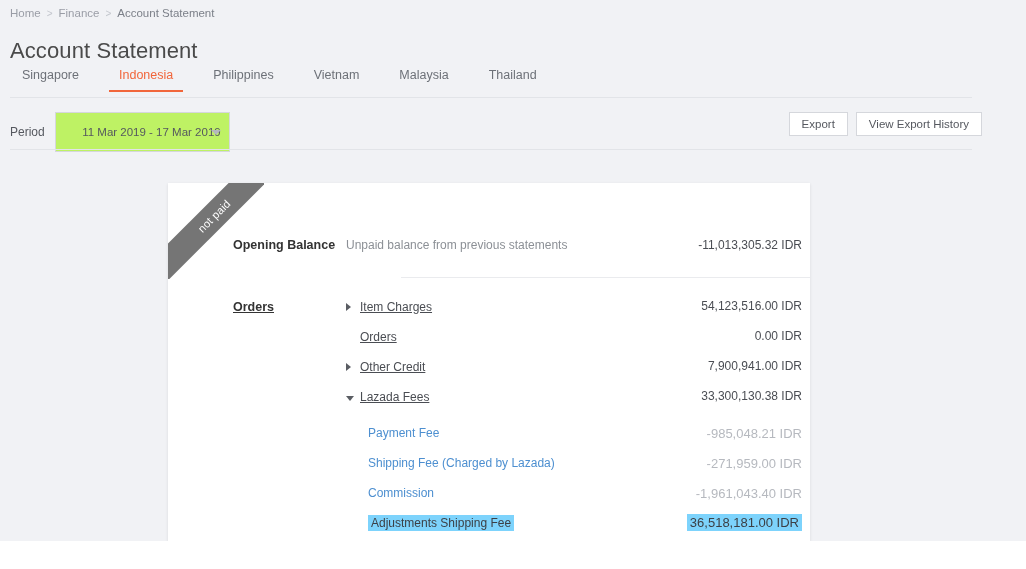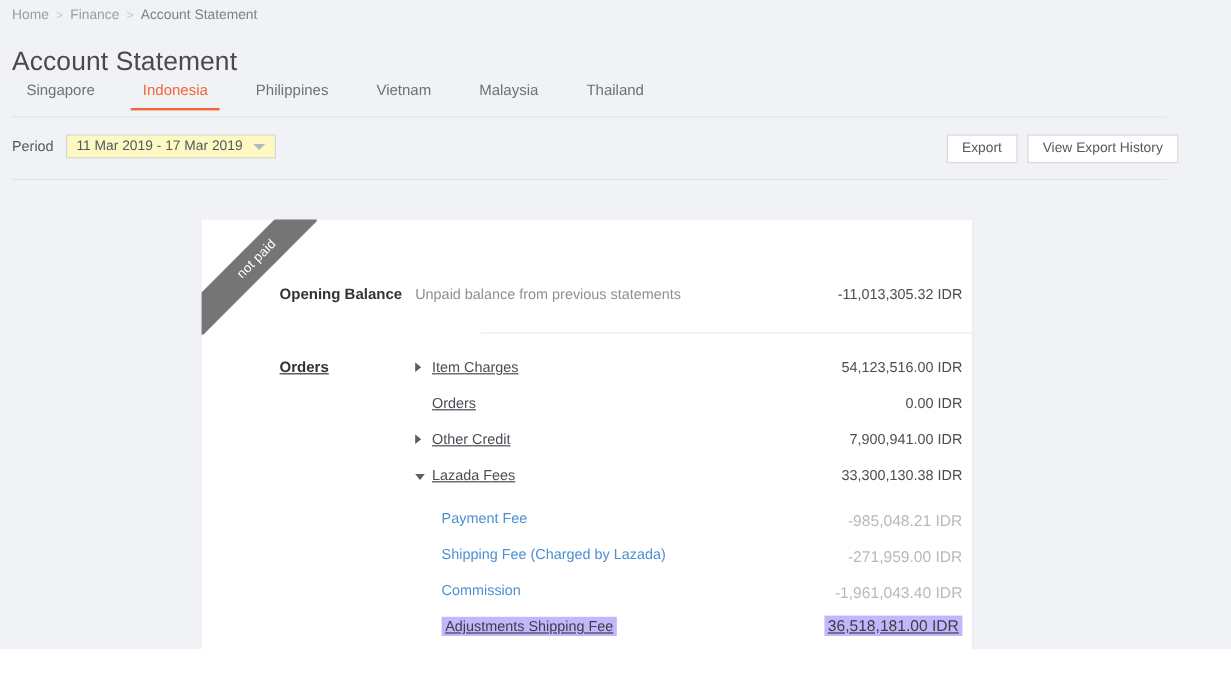--- a/index.html
+++ b/index.html
@@ -63,24 +63,24 @@
     background: #e2e4e8;
   }
   .divider.top { top: 97px; }
   .divider.bottom { top: 149px; }
 
   
   .toolbar { position: absolute; left: 10px; top: 112px; display: flex; align-items: center; }
   .period-label { font-size: 12px; color: #55585f; margin-right: 10px; }
   .period-select {
     position: relative;
-    width: 175px; height: 20px;
-    border: 1px solid #d5d7dc; background: #fef9c3;
+    width: 175px; height: 40px;
+    border: 1px solid #d5d7dc; background: #bef264;
     display: flex; align-items: center;
-    padding: 0 8px; cursor: pointer;
+    padding: 0 8px; cursor: pointer; justify-content: flex-end;
   }
   .period-value { font-size: 11.5px; color: #55585f; white-space: nowrap; }
   .caret {
     position: absolute; right: 8px; top: 50%;
     width: 0; height: 0; margin-top: -2px;
     border-left: 5px solid transparent;
     border-right: 5px solid transparent;
     border-top: 5px solid #b4b7bd;
   }
   .actions { position: absolute; top: 112px; right: 44px; display: flex; gap: 8px; }
@@ -166,21 +166,21 @@
     border-right: 4.5px solid transparent;
     border-top: 5px solid #5a5d63;
   }
   .amt-main { font-size: 12px; color: #4a4d53; }
   .amt-sub  { font-size: 13px; color: #b6b9bf; }
   .sub-link {
     font-size: 12px; color: #4d8fd0;
     cursor: pointer; white-space: nowrap;
   }
   .row.sub { padding-left: 200px; align-items: flex-end; }
-  .hl { background: #c4b5fd; text-decoration: underline; }
+  .hl { background: #7dd3fc; }
   .hl.sub-link { color: #3c3f45; padding: 1px 3px; }
   .hl.amt { color: #3c3f45; padding: 1px 3px; }
 </style>
 </head>
 <body>
 
 <div class="page">
 
   <div class="breadcrumb">
     <span class="crumb">Home</span>

